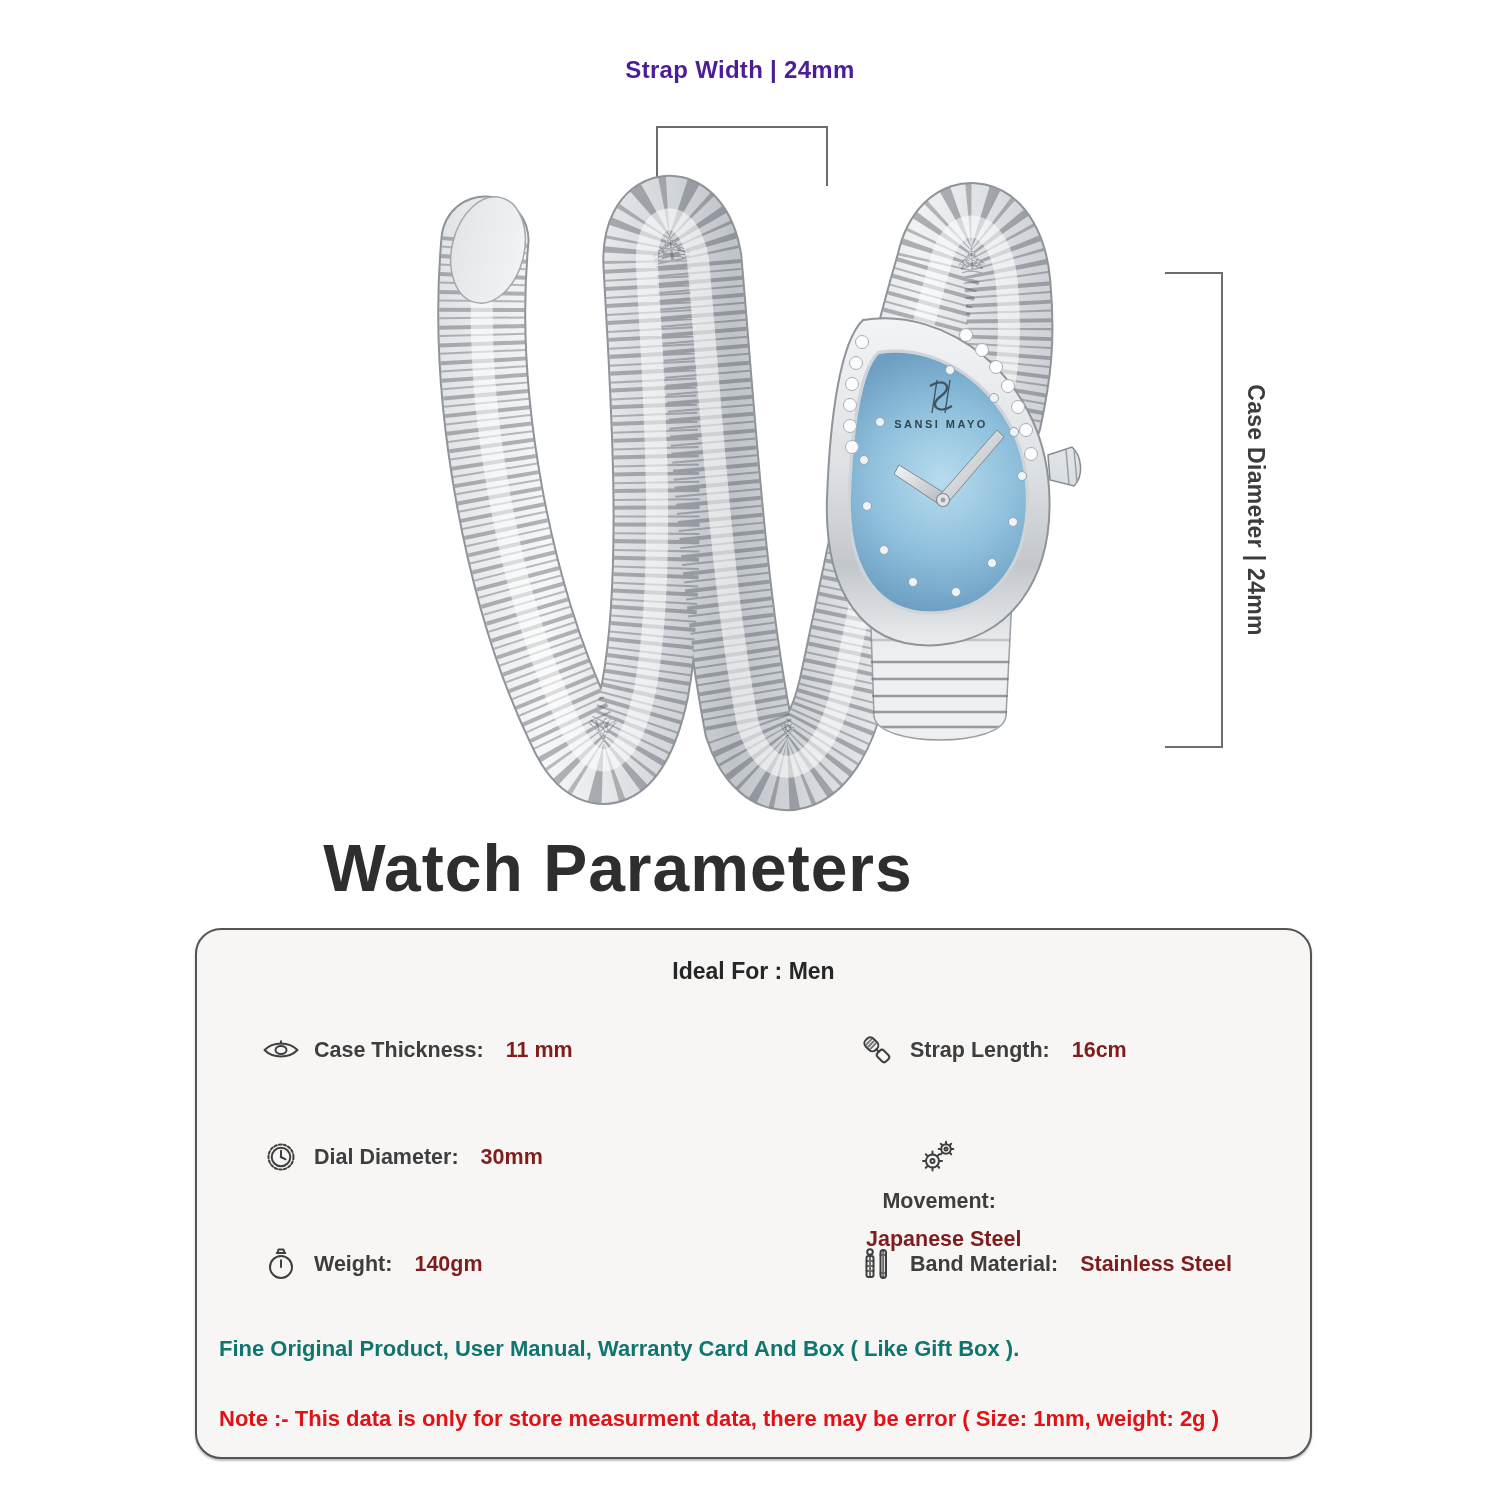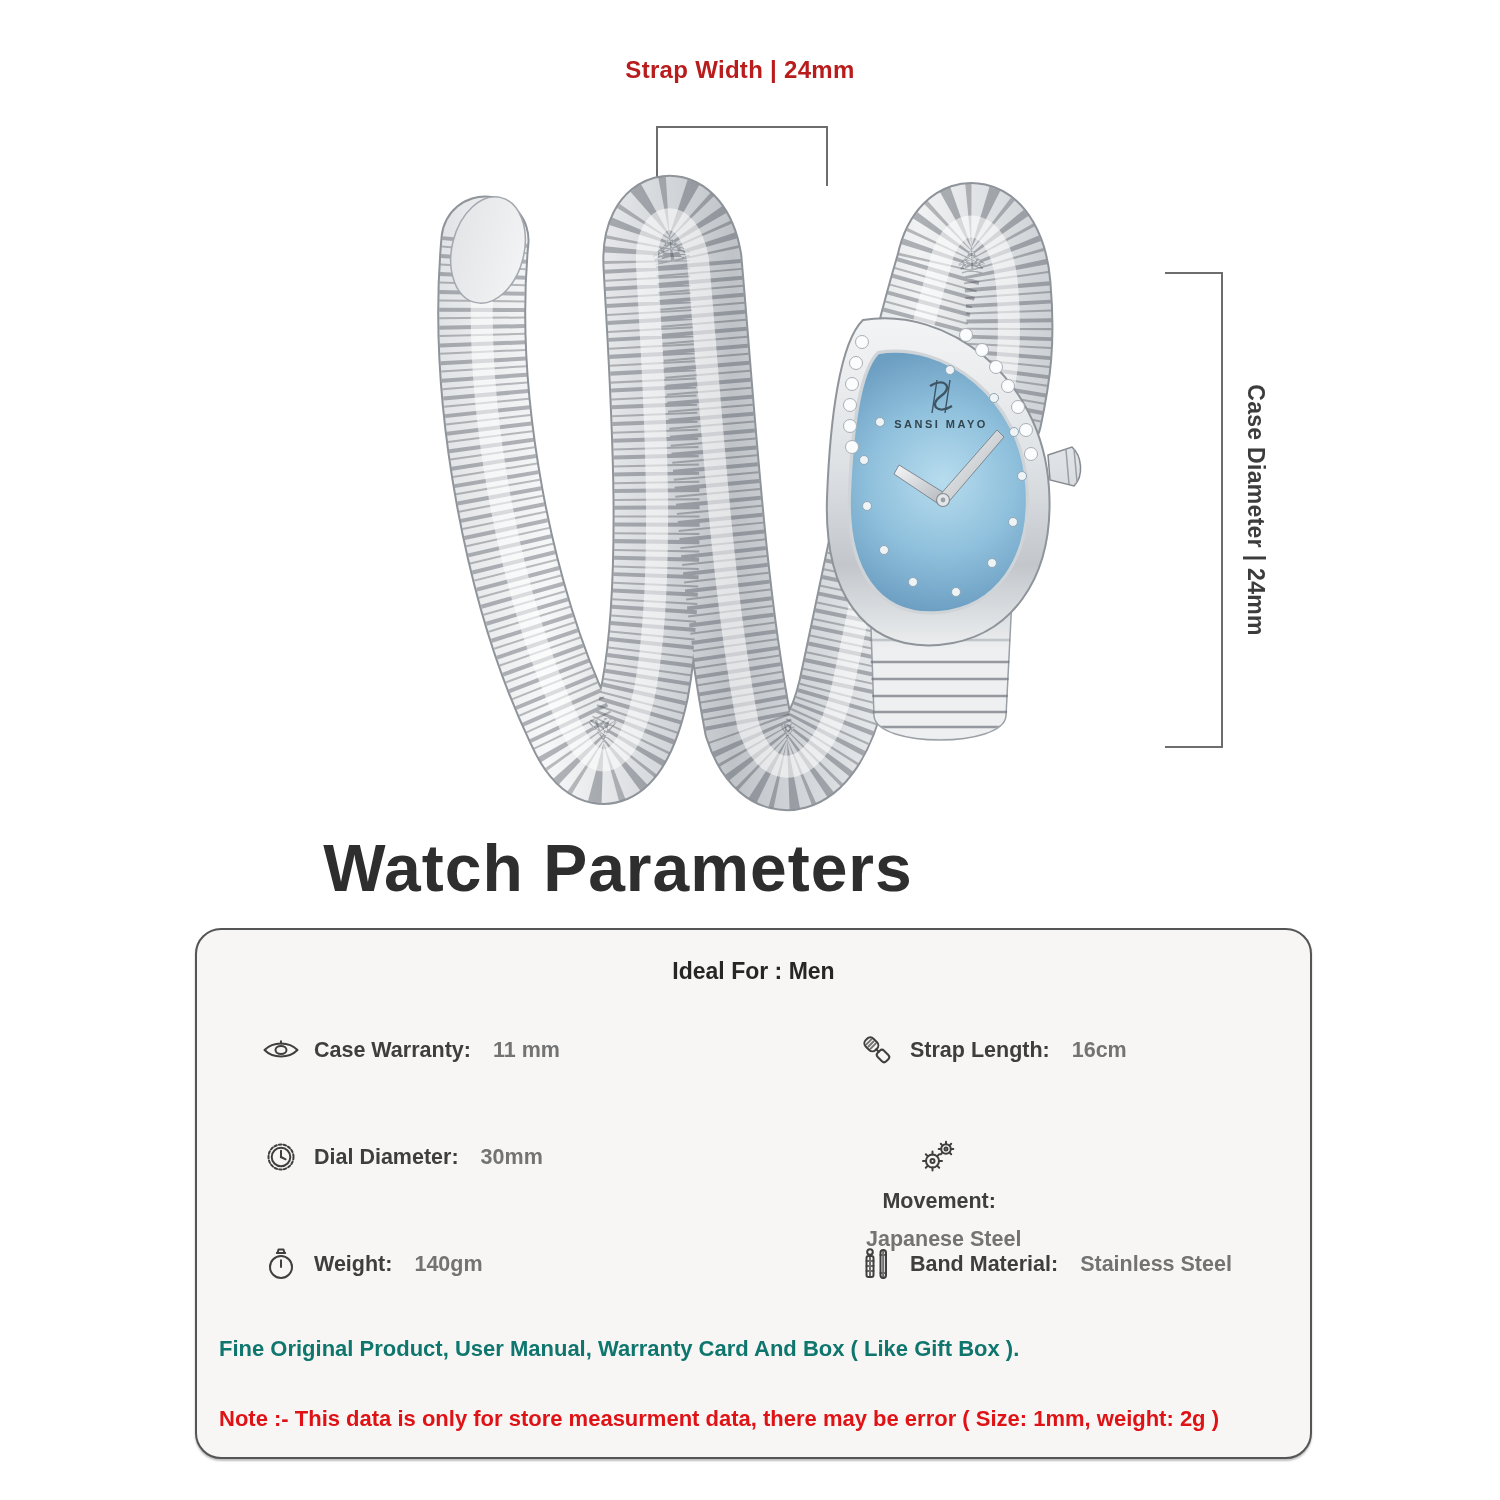--- a/index.html
+++ b/index.html
@@ -2,36 +2,36 @@
 <html><head>
 <meta charset="utf-8">
 <style>
   html,body{margin:0;padding:0;}
   body{
     width:1500px;height:1500px;position:relative;background:#ffffff;
     font-family:"Liberation Sans","DejaVu Sans",sans-serif;overflow:hidden;
   }
   .abs{position:absolute;}
   
-  .meas-label{font-size:24px;font-weight:700;color:#b91c1c;letter-spacing:.3px;}
+  .meas-label{font-size:24px;font-weight:700;color:#4c1d95;letter-spacing:.3px;}
   .strap-label{left:515px;top:56px;width:450px;text-align:center;}
   .vlabel{left:1013px;top:494px;width:480px;height:32px;transform:rotate(90deg);
           text-align:center;font-size:23px;font-weight:700;color:#3c3c3c;letter-spacing:.3px;}
   .bline{background:#6d6d6d;}
   
   .page-title{left:0;top:830px;width:1236px;text-align:center;font-size:66px;
               font-weight:800;color:#2e2e2e;letter-spacing:1px;}
   
   .card{left:195px;top:928px;width:1113px;height:527px;background:#f7f6f5;
         border:2px solid #555555;border-radius:26px;box-shadow:0 2px 2px rgba(70,70,70,.35);}
   .ideal{left:0;top:28px;width:100%;text-align:center;font-size:23px;font-weight:700;color:#262626;}
   .spec{display:flex;align-items:center;gap:13px;height:42px;}
   .spec svg{flex:0 0 auto;}
   .spec-label{font-size:21.5px;font-weight:700;color:#3e3e3e;white-space:nowrap;}
-  .spec-value{font-size:21.5px;font-weight:700;color:#737373;margin-left:9px;white-space:nowrap;}
+  .spec-value{font-size:21.5px;font-weight:700;color:#7f1d1d;margin-left:9px;white-space:nowrap;}
   .includes{left:22px;top:406px;width:1060px;font-size:22px;font-weight:700;color:#0f766e;}
   .note{left:22px;top:476px;width:1075px;font-size:22px;font-weight:700;color:#df1216;}
   .ic{stroke:#3f3f3f;stroke-width:2;fill:none;stroke-linecap:round;stroke-linejoin:round;}
 </style>
 </head>
 <body>
 
 <div class="abs meas-label strap-label">Strap Width | 24mm</div>
 <div class="abs bline" style="left:656px;top:126px;width:172px;height:2px;"></div>
 <div class="abs bline" style="left:656px;top:126px;width:2px;height:80px;"></div>
@@ -154,21 +154,21 @@
 
 <div class="abs card">
   <div class="abs ideal">Ideal For : Men</div>
 
   <div class="abs spec" style="left:64px;top:99px;">
     <svg class="ic" width="40" height="40" viewBox="0 0 40 40">
       <path d="M20 13.5v-2.2"></path>
       <path d="M3.5 20 C9 14.5 15 13.5 20 13.5 C25 13.5 31 14.5 36.5 20 C31 25.5 25 26.5 20 26.5 C15 26.5 9 25.5 3.5 20 Z"></path>
       <ellipse cx="20" cy="20" rx="5.5" ry="4"></ellipse>
     </svg>
-    <span class="spec-label">Case Warranty:</span>
+    <span class="spec-label">Case Thickness:</span>
     <span class="spec-value">11 mm</span>
   </div>
   <div class="abs spec" style="left:660px;top:99px;">
     <svg class="ic" width="40" height="40" viewBox="0 0 40 40">
       <g transform="rotate(-45 20 20)">
         <rect x="14.5" y="5" width="11" height="14" rx="4.5"></rect>
         <rect x="15.5" y="22.5" width="9" height="12" rx="3"></rect>
         <path d="M20 19v3.5"></path>
         <path d="M16.5 8.5h7 M16.5 11.5h7 M16.5 14.5h7" opacity="0.7"></path>
       </g>

